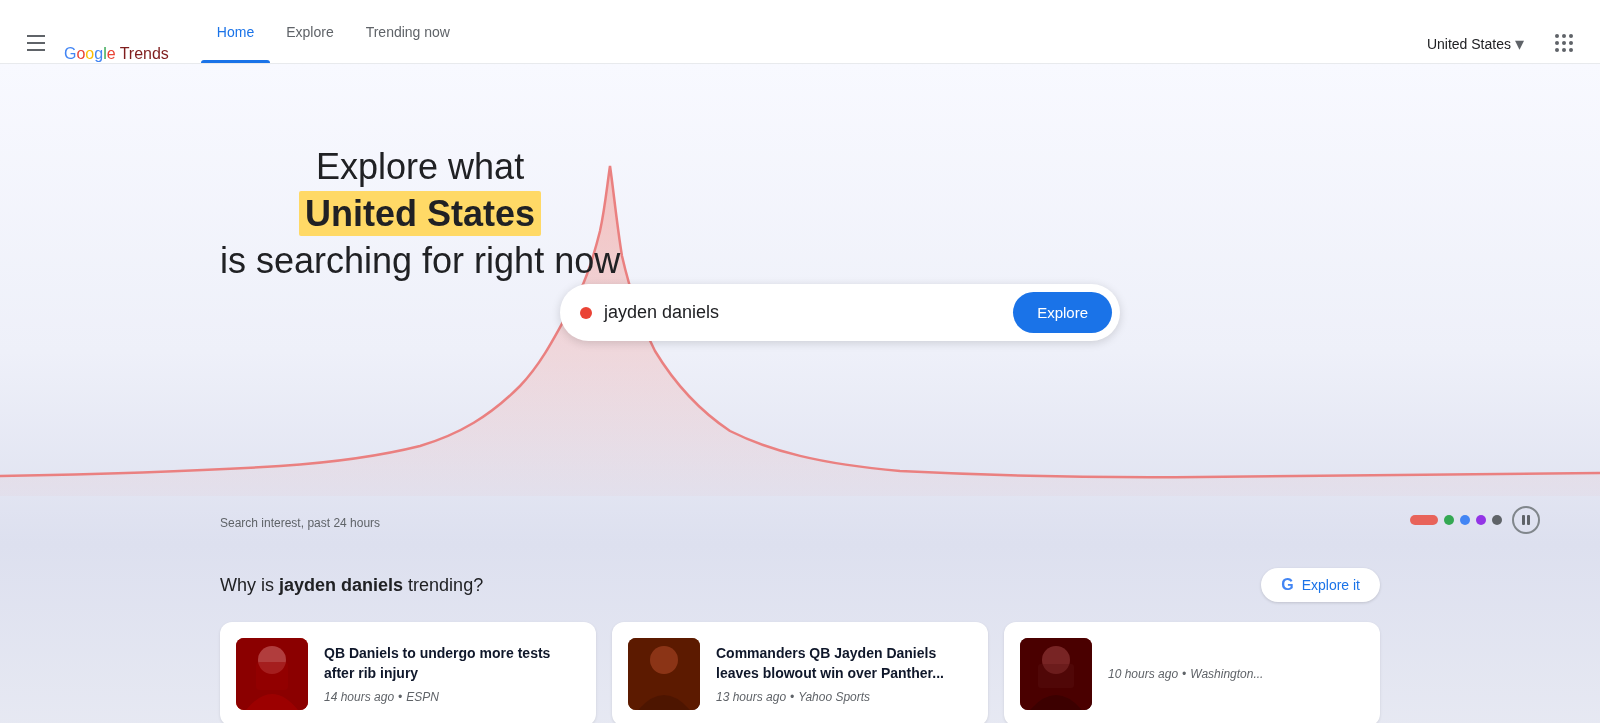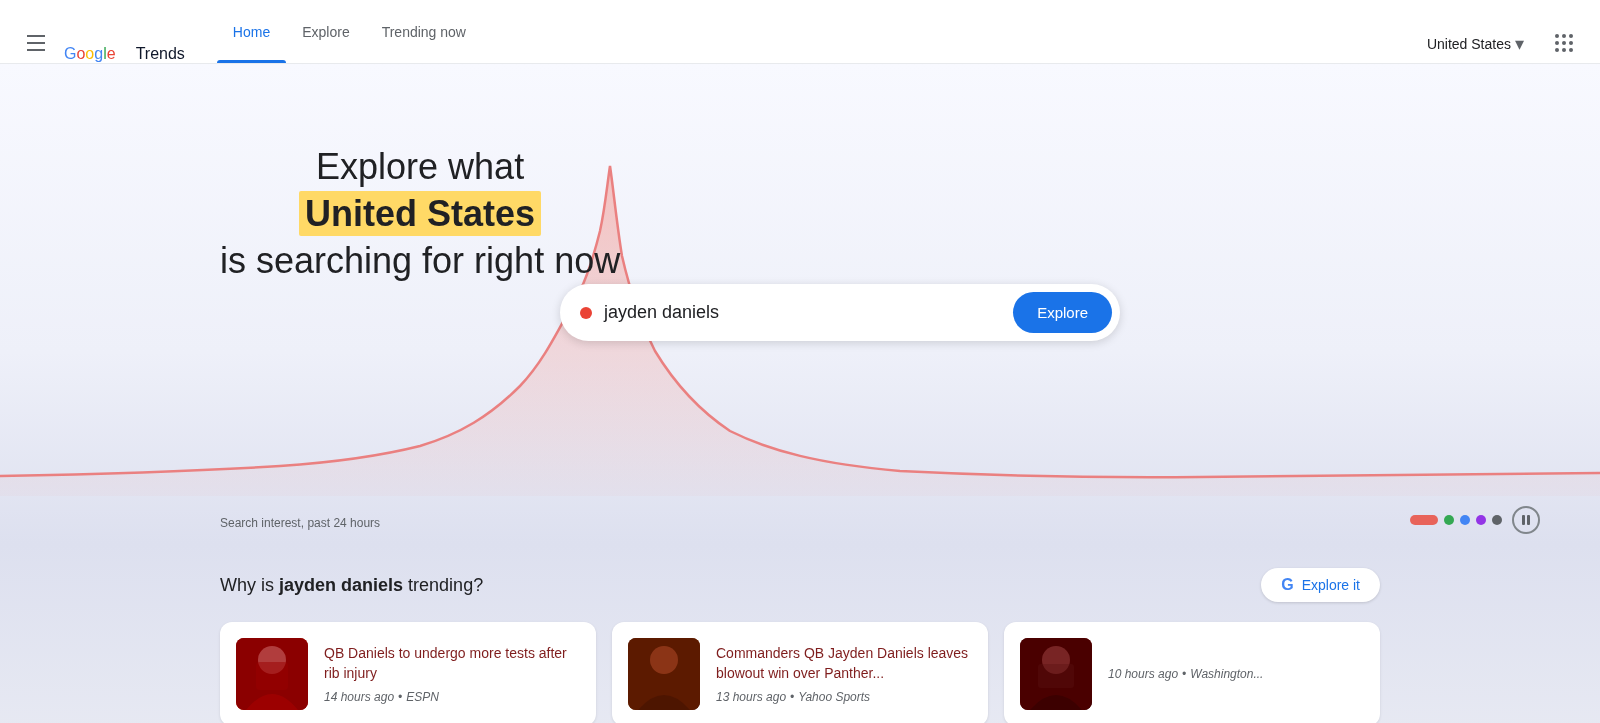--- a/index.html
+++ b/index.html
@@ -27,21 +27,21 @@
 
     .nav-logo {
       display: flex; align-items: center; gap: 4px;
       margin-right: 32px;
       text-decoration: none;
     }
     .g-blue { color: #4285f4; }
     .g-red { color: #ea4335; }
     .g-yellow { color: #fbbc04; }
     .g-green { color: #34a853; }
-    .trends-label { color: #0f172a; font-size: 16px; font-weight: 400; margin-left: 16px; }
+    .trends-label { color: #7f1d1d; font-size: 16px; font-weight: 400; }
 
     .nav-links {
       display: flex; align-items: center; gap: 0;
       height: 100%;
     }
     .nav-link {
       display: flex; align-items: center; justify-content: center;
       height: 100%;
       padding: 16px 16px;
       font-size: 14px;
@@ -296,22 +296,22 @@
     .thumb-2 {
       background: linear-gradient(135deg, #5c1a00 0%, #8B4513 40%, #3d1000 100%);
     }
     .thumb-3 {
       background: linear-gradient(135deg, #4a0000 0%, #8B1a1a 40%, #2d0000 100%);
     }
 
     .news-content { flex: 1; }
     .news-title {
       font-size: 14px;
-      color: #7f1d1d;
-      font-weight: 400;
+      color: #0f172a;
+      font-weight: 700;
       line-height: 1.4;
       margin-bottom: 6px;
     }
     .news-meta {
       font-size: 12px;
       color: #5f6368;
       display: flex;
       align-items: center;
       gap: 4px;
       font-style: italic;

